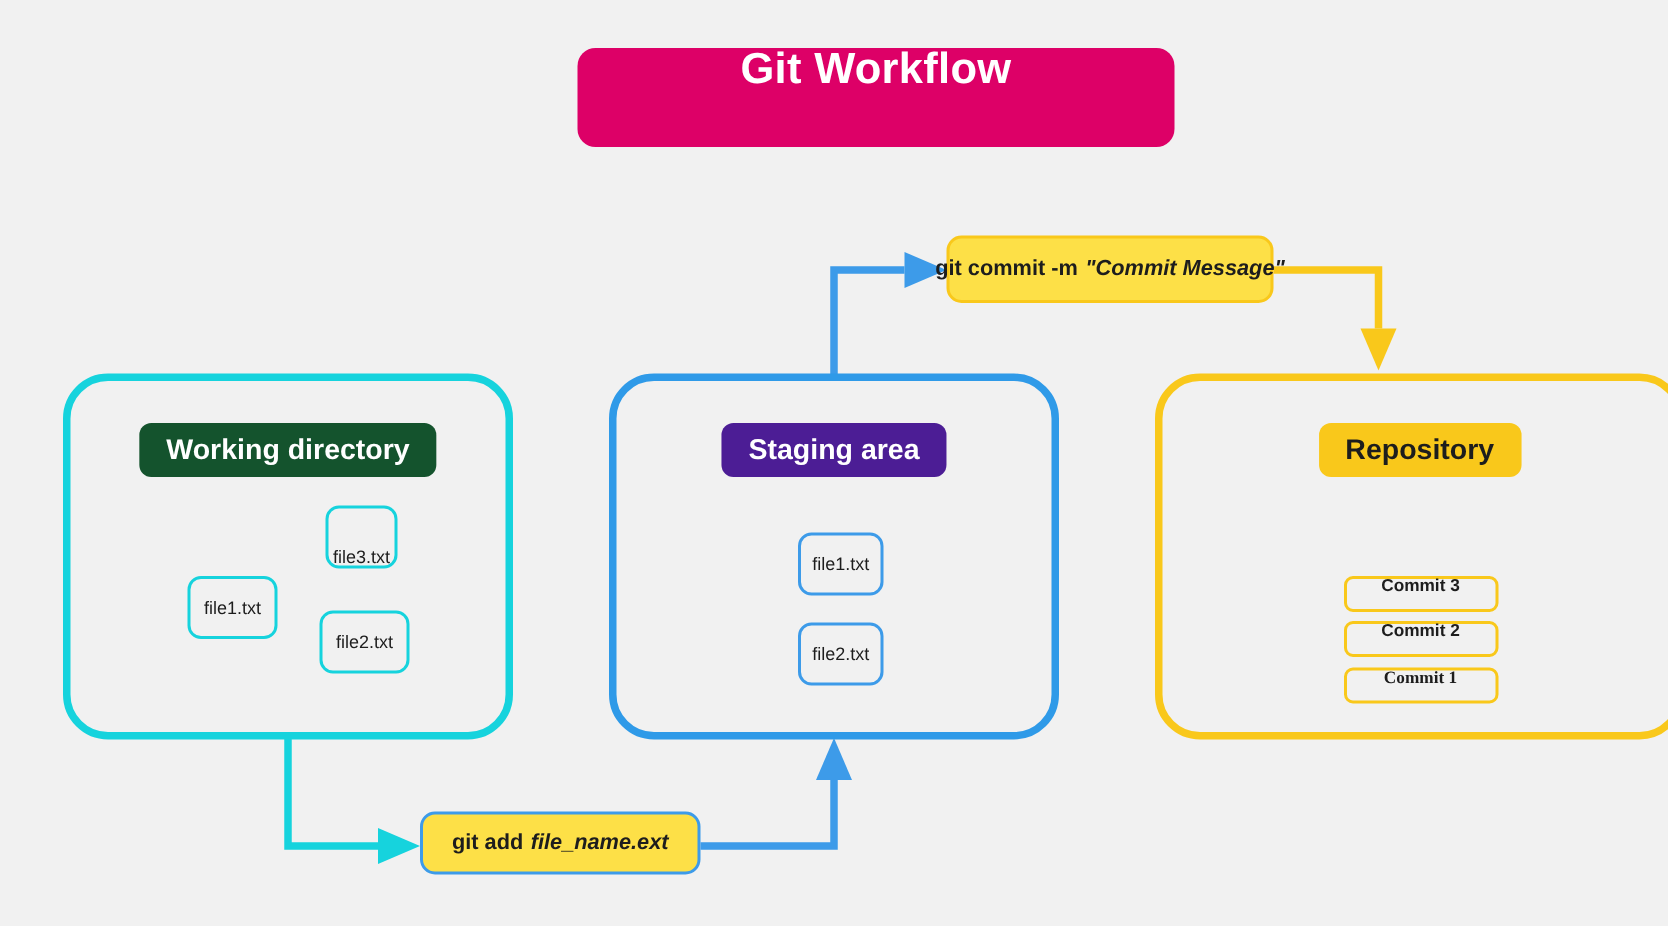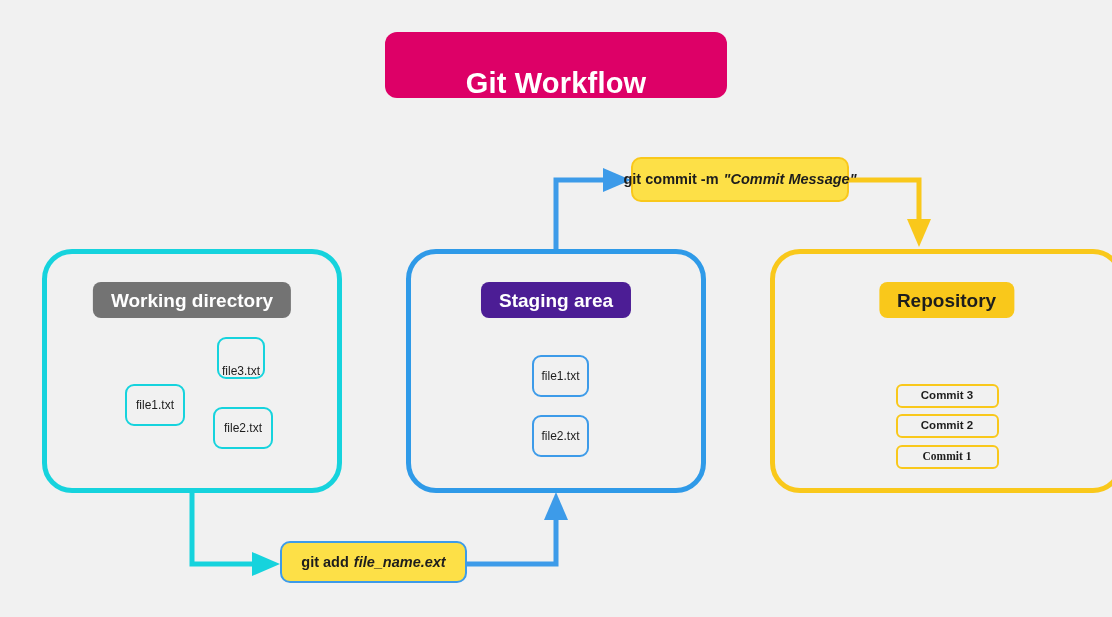--- a/index.html
+++ b/index.html
@@ -27,25 +27,25 @@
     left: 0; top: 0;
     width: 1112px; height: 617px;
     pointer-events: none;
   }
 
   
   .title-banner {
     position: absolute;
     left: 385px;
     top: 32px;
-    width: 342px;
+    width: 398px;
     height: 66px;
     border-radius: 12px;
     display: flex;
-    align-items: flex-end;
+    align-items: flex-start;
     justify-content: center;
     box-sizing: border-box;
   }
   .title-banner .title-text {
     font-size: 29px;
     font-weight: bold;
     color: #ffffff;
     letter-spacing: 0.2px;
     line-height: 1;
   }
@@ -77,21 +77,21 @@
     font-size: 19px;
     font-weight: bold;
     line-height: 1;
   }
 
   
   #panel-working    { left: 42px;  top: 249px; width: 300px; height: 244px; border-color: #16d3dd; }
   #panel-staging    { left: 406px; top: 249px; width: 300px; height: 244px; border-color: #2f9ae8; }
   #panel-repository { left: 770px; top: 249px; width: 353px; height: 244px; border-color: #f9c81b; }
 
-  #panel-working    .panel-label { background: #737373; }
+  #panel-working    .panel-label { background: #14532d; }
   #panel-working    .panel-label span { color: #ffffff; }
   #panel-staging    .panel-label { background: #4c1d95; }
   #panel-staging    .panel-label span { color: #ffffff; }
   #panel-repository .panel-label { background: #f9c81b; }
   #panel-repository .panel-label span { color: #1d1d1d; }
 
   
   .file-chip {
     position: absolute;
     box-sizing: border-box;
@@ -125,21 +125,21 @@
     position: absolute;
     box-sizing: border-box;
     border: 2px solid #f9c81b;
     border-radius: 6px;
     background: #f1f1f1;
     width: 103px;
     height: 24px;
     left: 50%;
     margin-left: -51px;
     display: flex;
-    align-items: center;
+    align-items: flex-start;
     justify-content: center;
   }
   .commit-chip span {
     font-size: 11.5px;
     font-weight: bold;
     color: #1d1d1d;
     line-height: 1;
     white-space: nowrap;
   }
   #rp-commit3 { top: 130px; }

